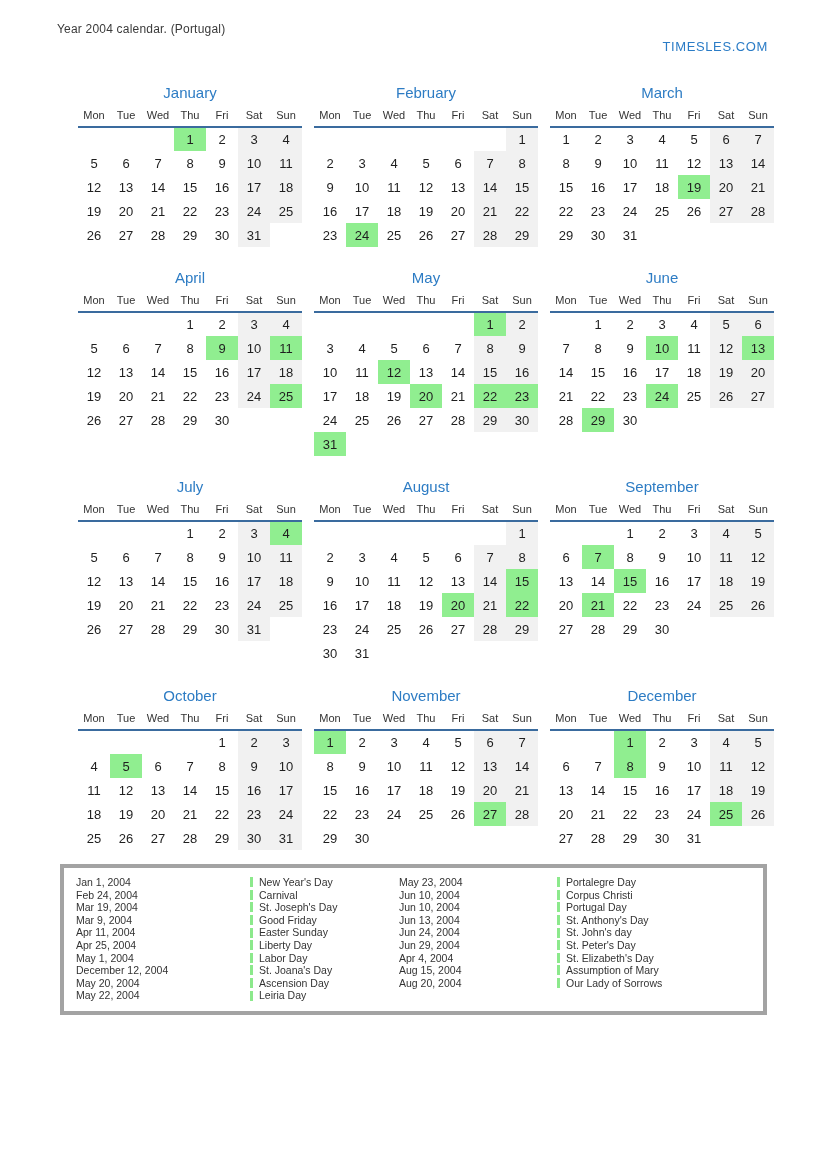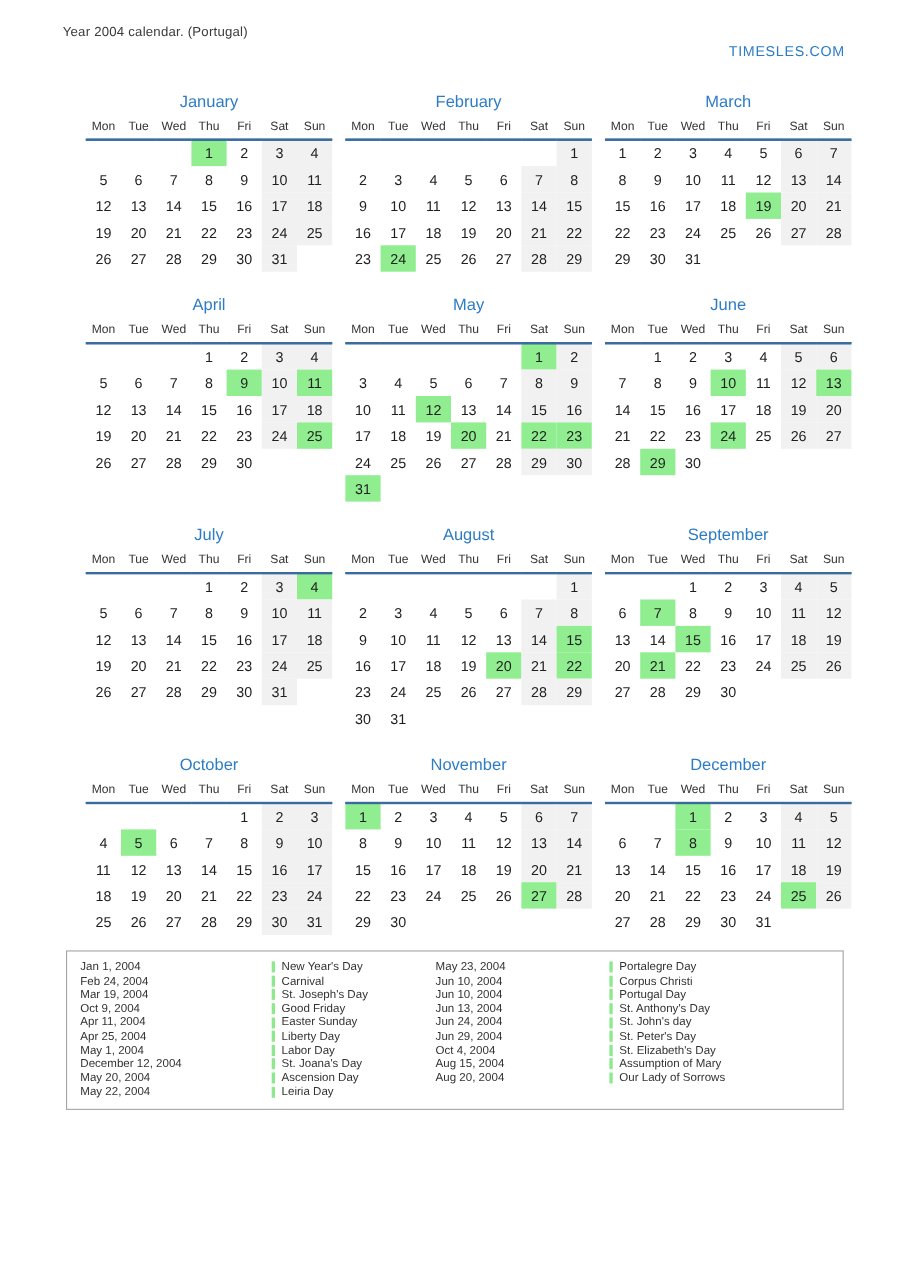--- a/index.html
+++ b/index.html
@@ -48,21 +48,21 @@
     font-size: 13px; color: #1f1f1f; padding: 0;
   }
   td.we { background: #f1f1f1; }
   td.hl { background: #90ee90; }
 
   
   .legend {
     display: flex;
     margin: 14px 0 0 60px;
     width: 707px;
-    border: 1px solid #a3a3a3;
+    border: 4px solid #a3a3a3;
     padding: 8px 0 9px 12px;
   }
   .lcol { width: 323px; }
   .lcol.right { flex: 1; }
   .lrow { display: flex; align-items: center; line-height: 12.6px; height: 12.6px; font-size: 10.5px; color: #333; }
   .ldate { width: 150px; flex: none; }
   .lcol.right .ldate { width: 134px; }
   .lname { display: flex; align-items: center; white-space: nowrap; padding-left: 24px; }
   .lbar { display: inline-block; width: 3px; height: 10px; background: #8ce98c; margin-right: 6px; flex: none; }
 </style>
@@ -859,21 +859,21 @@
       </div>
       <div class="lrow">
         <span class="ldate">Feb 24, 2004</span>
         <span class="lname"><i class="lbar"></i>Carnival</span>
       </div>
       <div class="lrow">
         <span class="ldate">Mar 19, 2004</span>
         <span class="lname"><i class="lbar"></i>St. Joseph's Day</span>
       </div>
       <div class="lrow">
-        <span class="ldate">Oct 9, 2004</span>
+        <span class="ldate">Mar 9, 2004</span>
         <span class="lname"><i class="lbar"></i>Good Friday</span>
       </div>
       <div class="lrow">
         <span class="ldate">Apr 11, 2004</span>
         <span class="lname"><i class="lbar"></i>Easter Sunday</span>
       </div>
       <div class="lrow">
         <span class="ldate">Apr 25, 2004</span>
         <span class="lname"><i class="lbar"></i>Liberty Day</span>
       </div>
@@ -913,21 +913,21 @@
       </div>
       <div class="lrow">
         <span class="ldate">Jun 24, 2004</span>
         <span class="lname"><i class="lbar"></i>St. John's day</span>
       </div>
       <div class="lrow">
         <span class="ldate">Jun 29, 2004</span>
         <span class="lname"><i class="lbar"></i>St. Peter's Day</span>
       </div>
       <div class="lrow">
-        <span class="ldate">Oct 4, 2004</span>
+        <span class="ldate">Apr 4, 2004</span>
         <span class="lname"><i class="lbar"></i>St. Elizabeth's Day</span>
       </div>
       <div class="lrow">
         <span class="ldate">Aug 15, 2004</span>
         <span class="lname"><i class="lbar"></i>Assumption of Mary</span>
       </div>
       <div class="lrow">
         <span class="ldate">Aug 20, 2004</span>
         <span class="lname"><i class="lbar"></i>Our Lady of Sorrows</span>
       </div>

